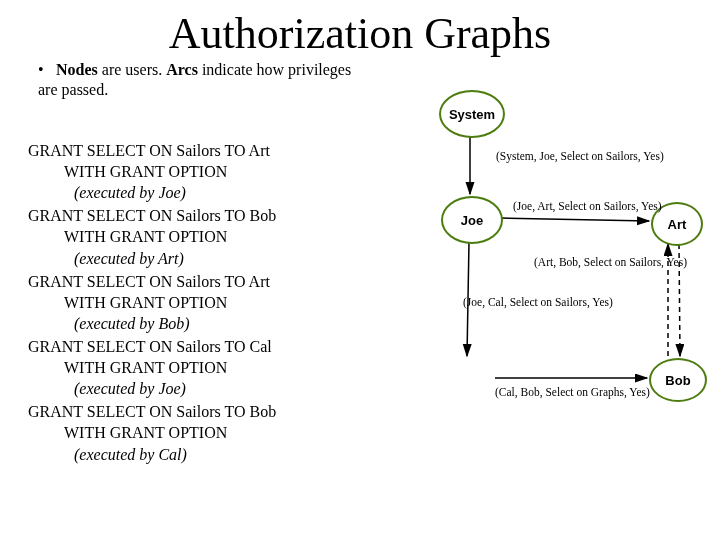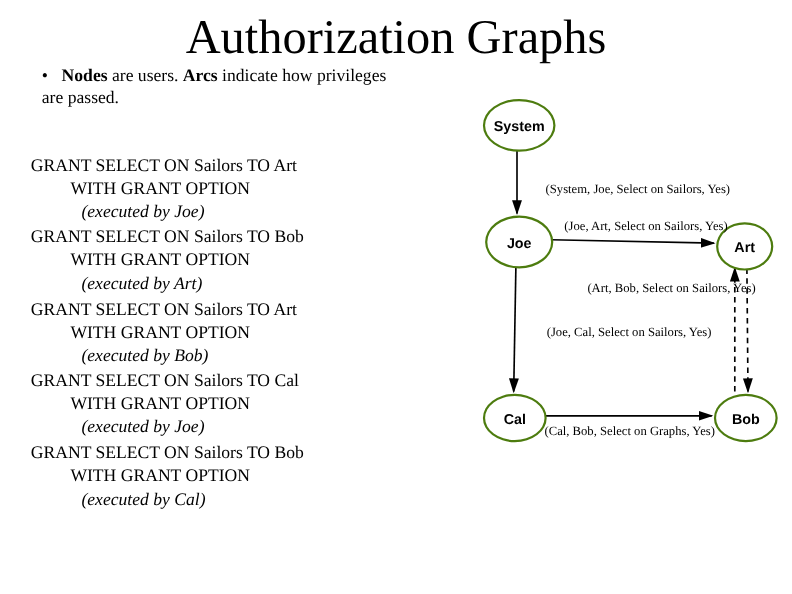--- a/index.html
+++ b/index.html
@@ -79,23 +79,22 @@
       <line x1="273" y1="266" x2="273" y2="154" stroke="#000" stroke-width="1.5" stroke-dasharray="5,4" marker-end="url(#ah)"></line>
 
       <line x1="74" y1="152" x2="72" y2="266" stroke="#000" stroke-width="1.5" marker-end="url(#ah)"></line>
 
       <line x1="100" y1="288" x2="252" y2="288" stroke="#000" stroke-width="1.5" marker-end="url(#ah)"></line>
     </svg>
 
     <div class="node sys">System</div>
     <div class="node joe">Joe</div>
     <div class="node art">Art</div>
-    <div class="node cal">Cal</div>
     <div class="node bob">Bob</div>
 
-    <div class="lbl" style="top:76px;left:86px;padding-left:15px;">(System, Joe, Select on Sailors, Yes)</div>
+    <div class="lbl" style="top:60px;left:86px;padding-left:15px;">(System, Joe, Select on Sailors, Yes)</div>
     <div class="lbl" style="top:110px;left:118px;">(Joe, Art, Select on Sailors, Yes)</div>
     <div class="lbl" style="top:166px;left:118px;padding-left:21px;">(Art, Bob, Select on Sailors, Yes)</div>
-    <div class="lbl" style="top:206px;left:102px;">(Joe, Cal, Select on Sailors, Yes)</div>
+    <div class="lbl" style="top:206px;left:68px;">(Joe, Cal, Select on Sailors, Yes)</div>
     <div class="lbl" style="top:296px;left:100px;">(Cal, Bob, Select on Graphs, Yes)</div>
   </div>
 
 </div>
 
 </body></html>

